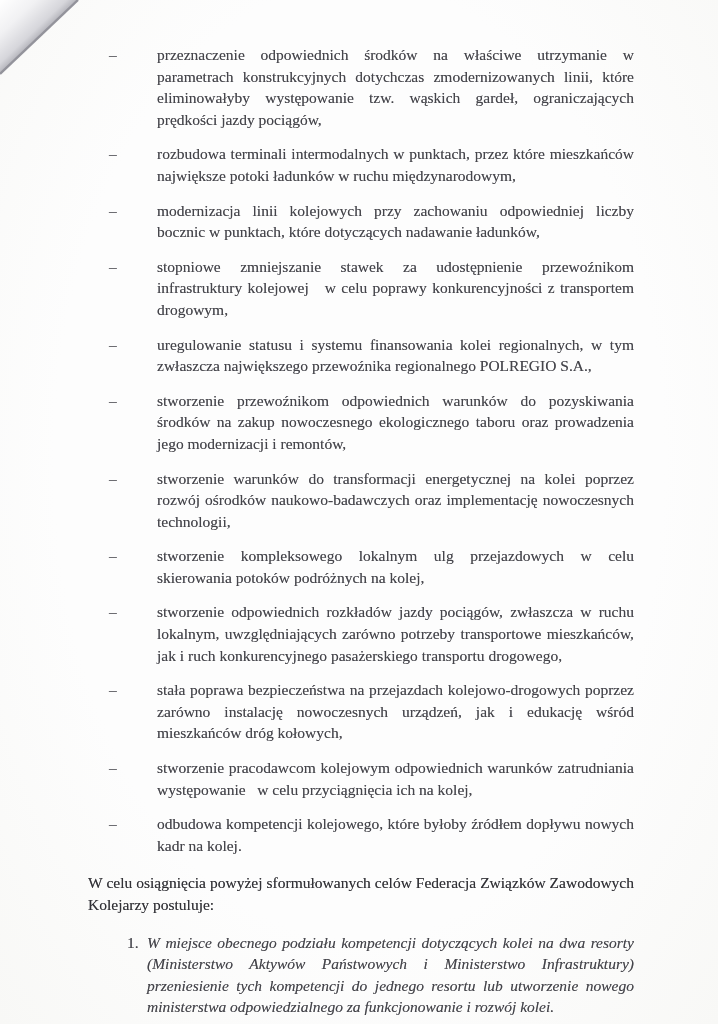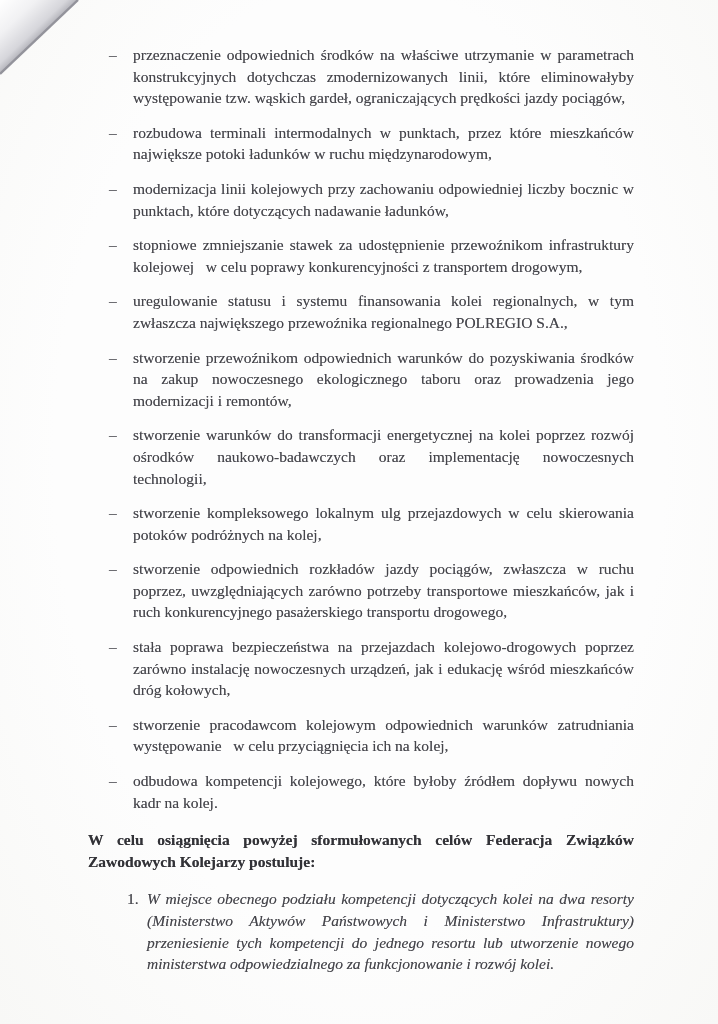--- a/index.html
+++ b/index.html
@@ -47,23 +47,24 @@
   }
   .b-marker {
     flex: 0 0 45px;
     box-sizing: border-box;
     padding-left: 21px;
     color: #55555b;
   }
   .b-text {
     flex: 1;
     white-space: pre-wrap;
+    margin-left: 24px;
   }
   .closing {
-    font-weight: bold;
+    font-weight: normal;
     color: #323237;
     margin: 16px 0 16px 0;
     text-shadow: 0 0 0.6px rgba(50,50,55,0.6);
   }
   ol.num-list li {
     display: flex;
     margin-bottom: 13px;
   }
   .n-marker {
     flex: 0 0 59px;
@@ -124,21 +125,21 @@
       <li>
         <span class="b-marker">–</span>
         <span class="b-text">stworzenie warunków do transformacji energetycznej na kolei poprzez rozwój ośrodków naukowo-badawczych oraz implementację nowoczesnych technologii,</span>
       </li>
       <li>
         <span class="b-marker">–</span>
         <span class="b-text">stworzenie kompleksowego lokalnym ulg przejazdowych w celu skierowania potoków podróżnych na kolej,</span>
       </li>
       <li>
         <span class="b-marker">–</span>
-        <span class="b-text">stworzenie odpowiednich rozkładów jazdy pociągów, zwłaszcza w ruchu poprzez, uwzględniających zarówno potrzeby transportowe mieszkańców, jak i ruch konkurencyjnego pasażerskiego transportu drogowego,</span>
+        <span class="b-text">stworzenie odpowiednich rozkładów jazdy pociągów, zwłaszcza w ruchu lokalnym, uwzględniających zarówno potrzeby transportowe mieszkańców, jak i ruch konkurencyjnego pasażerskiego transportu drogowego,</span>
       </li>
       <li>
         <span class="b-marker">–</span>
         <span class="b-text">stała poprawa bezpieczeństwa na przejazdach kolejowo-drogowych poprzez zarówno instalację nowoczesnych urządzeń, jak i edukację wśród mieszkańców dróg kołowych,</span>
       </li>
       <li>
         <span class="b-marker">–</span>
         <span class="b-text">stworzenie pracodawcom kolejowym odpowiednich warunków zatrudniania występowanie   w celu przyciągnięcia ich na kolej,</span>
       </li>
       <li>

